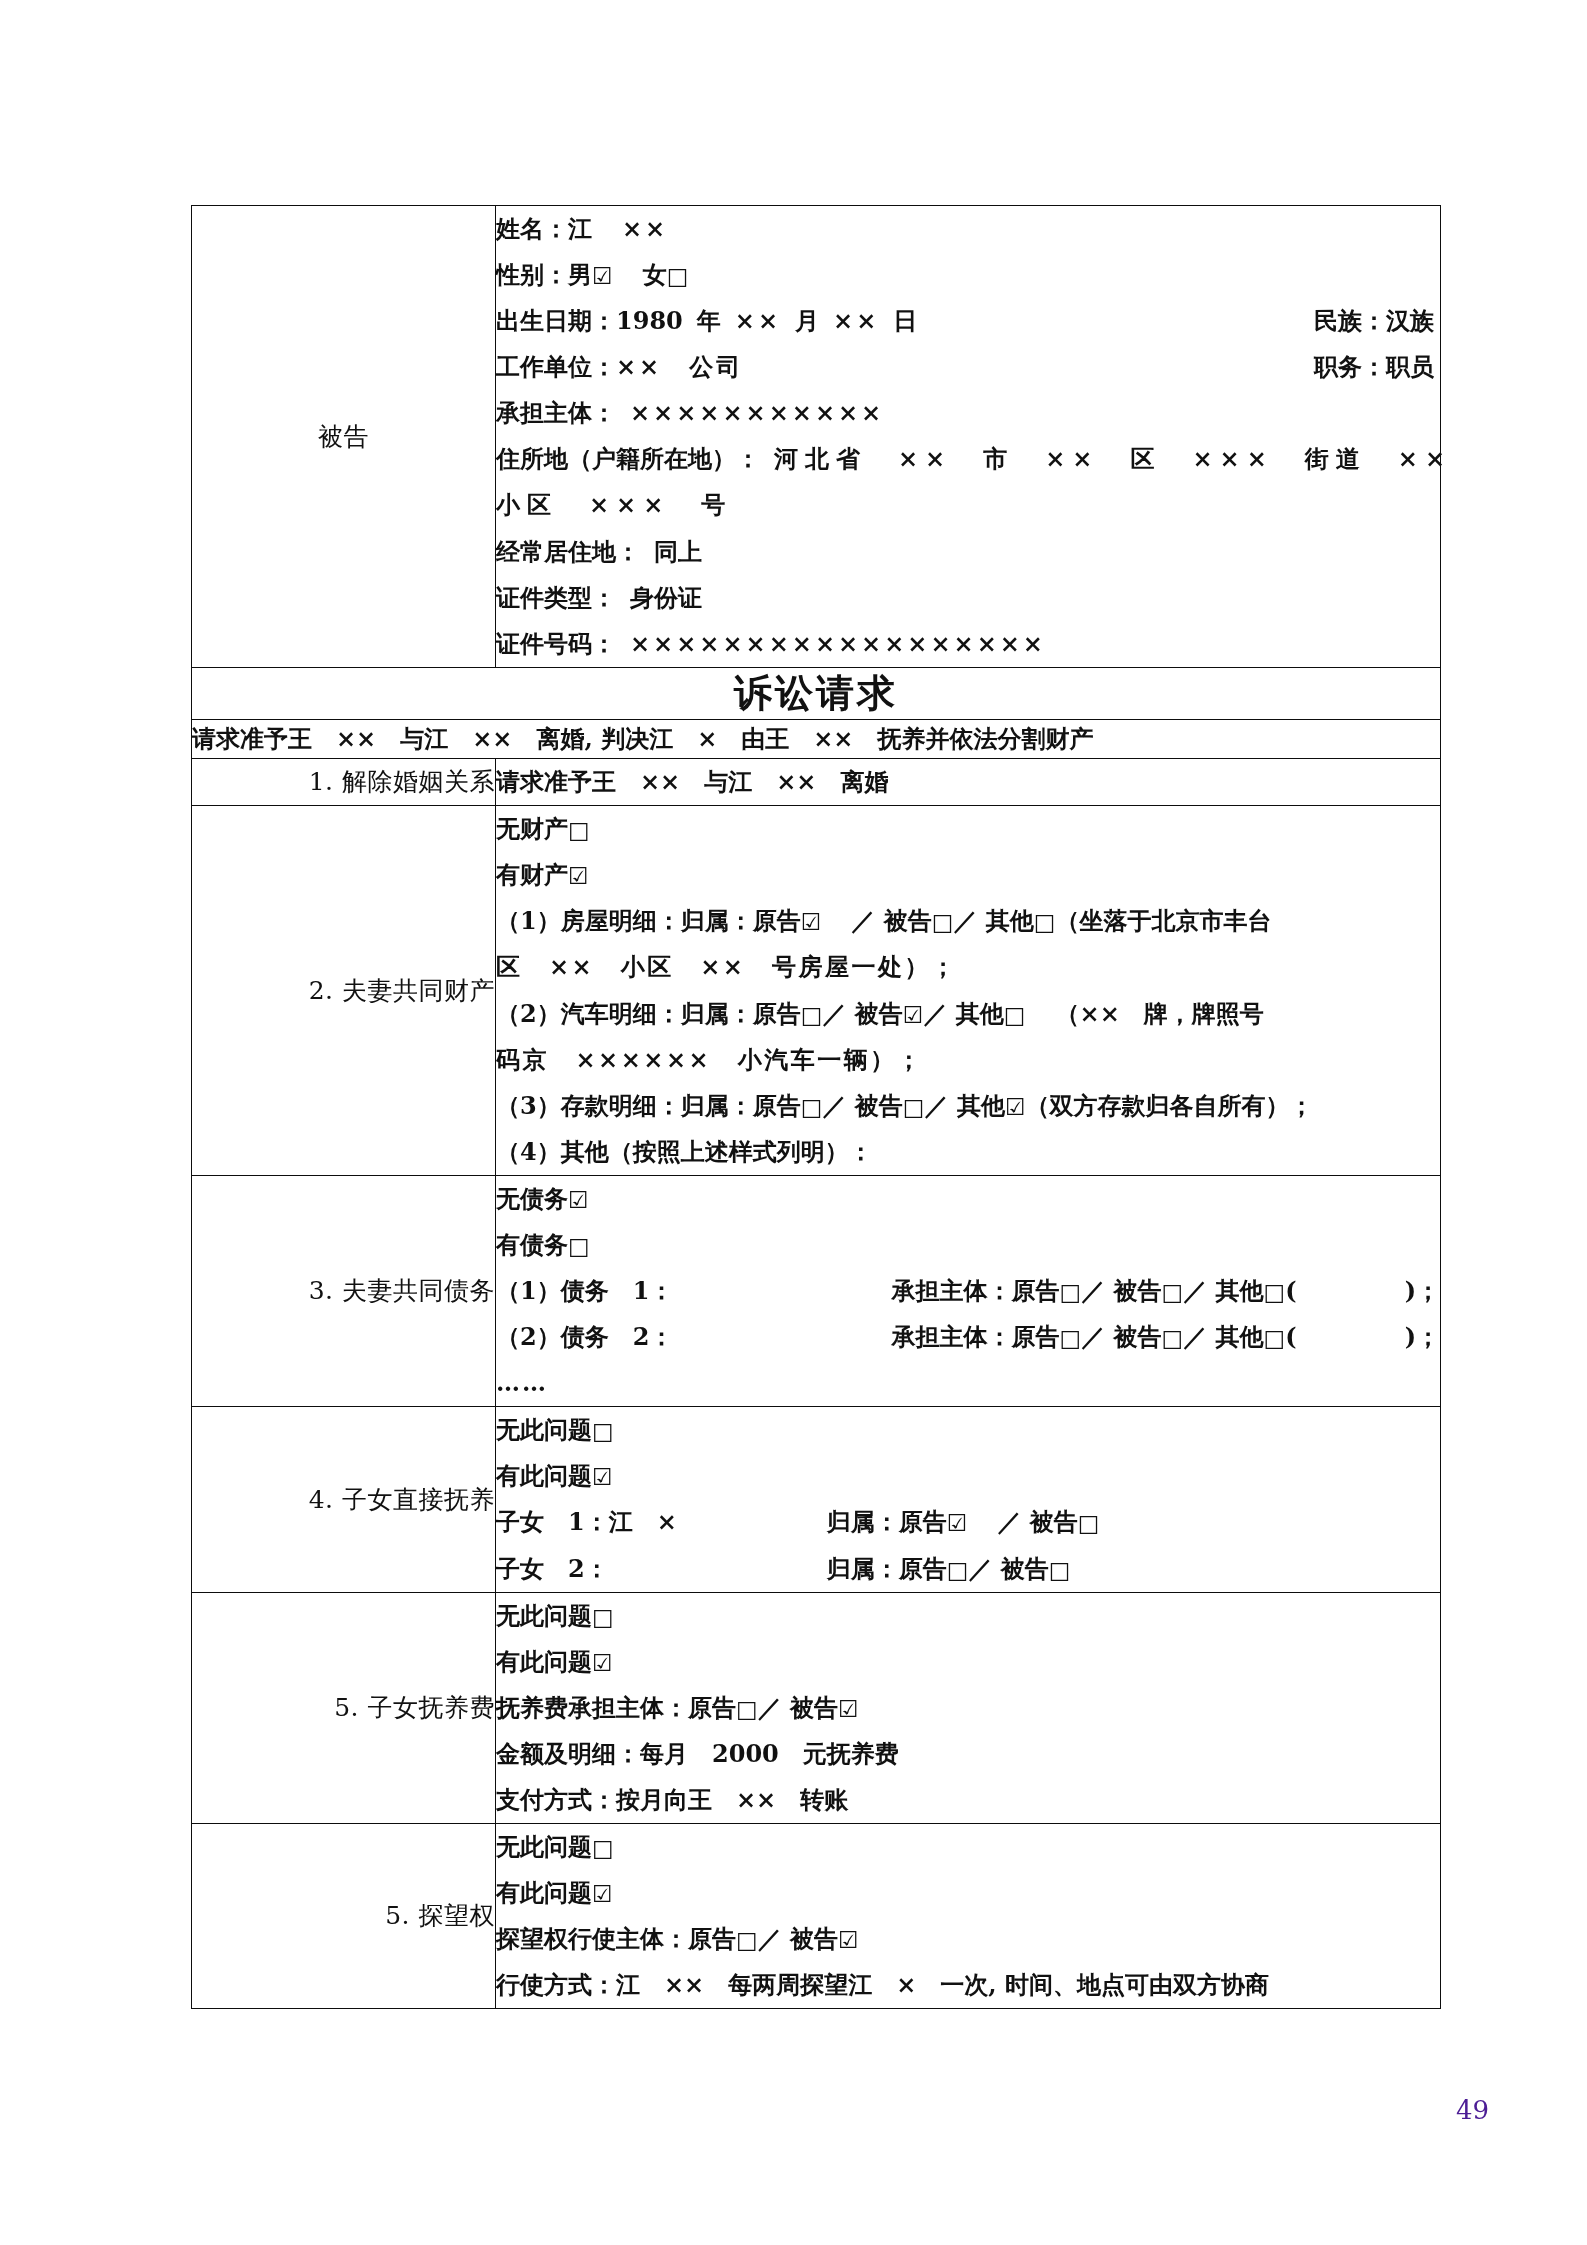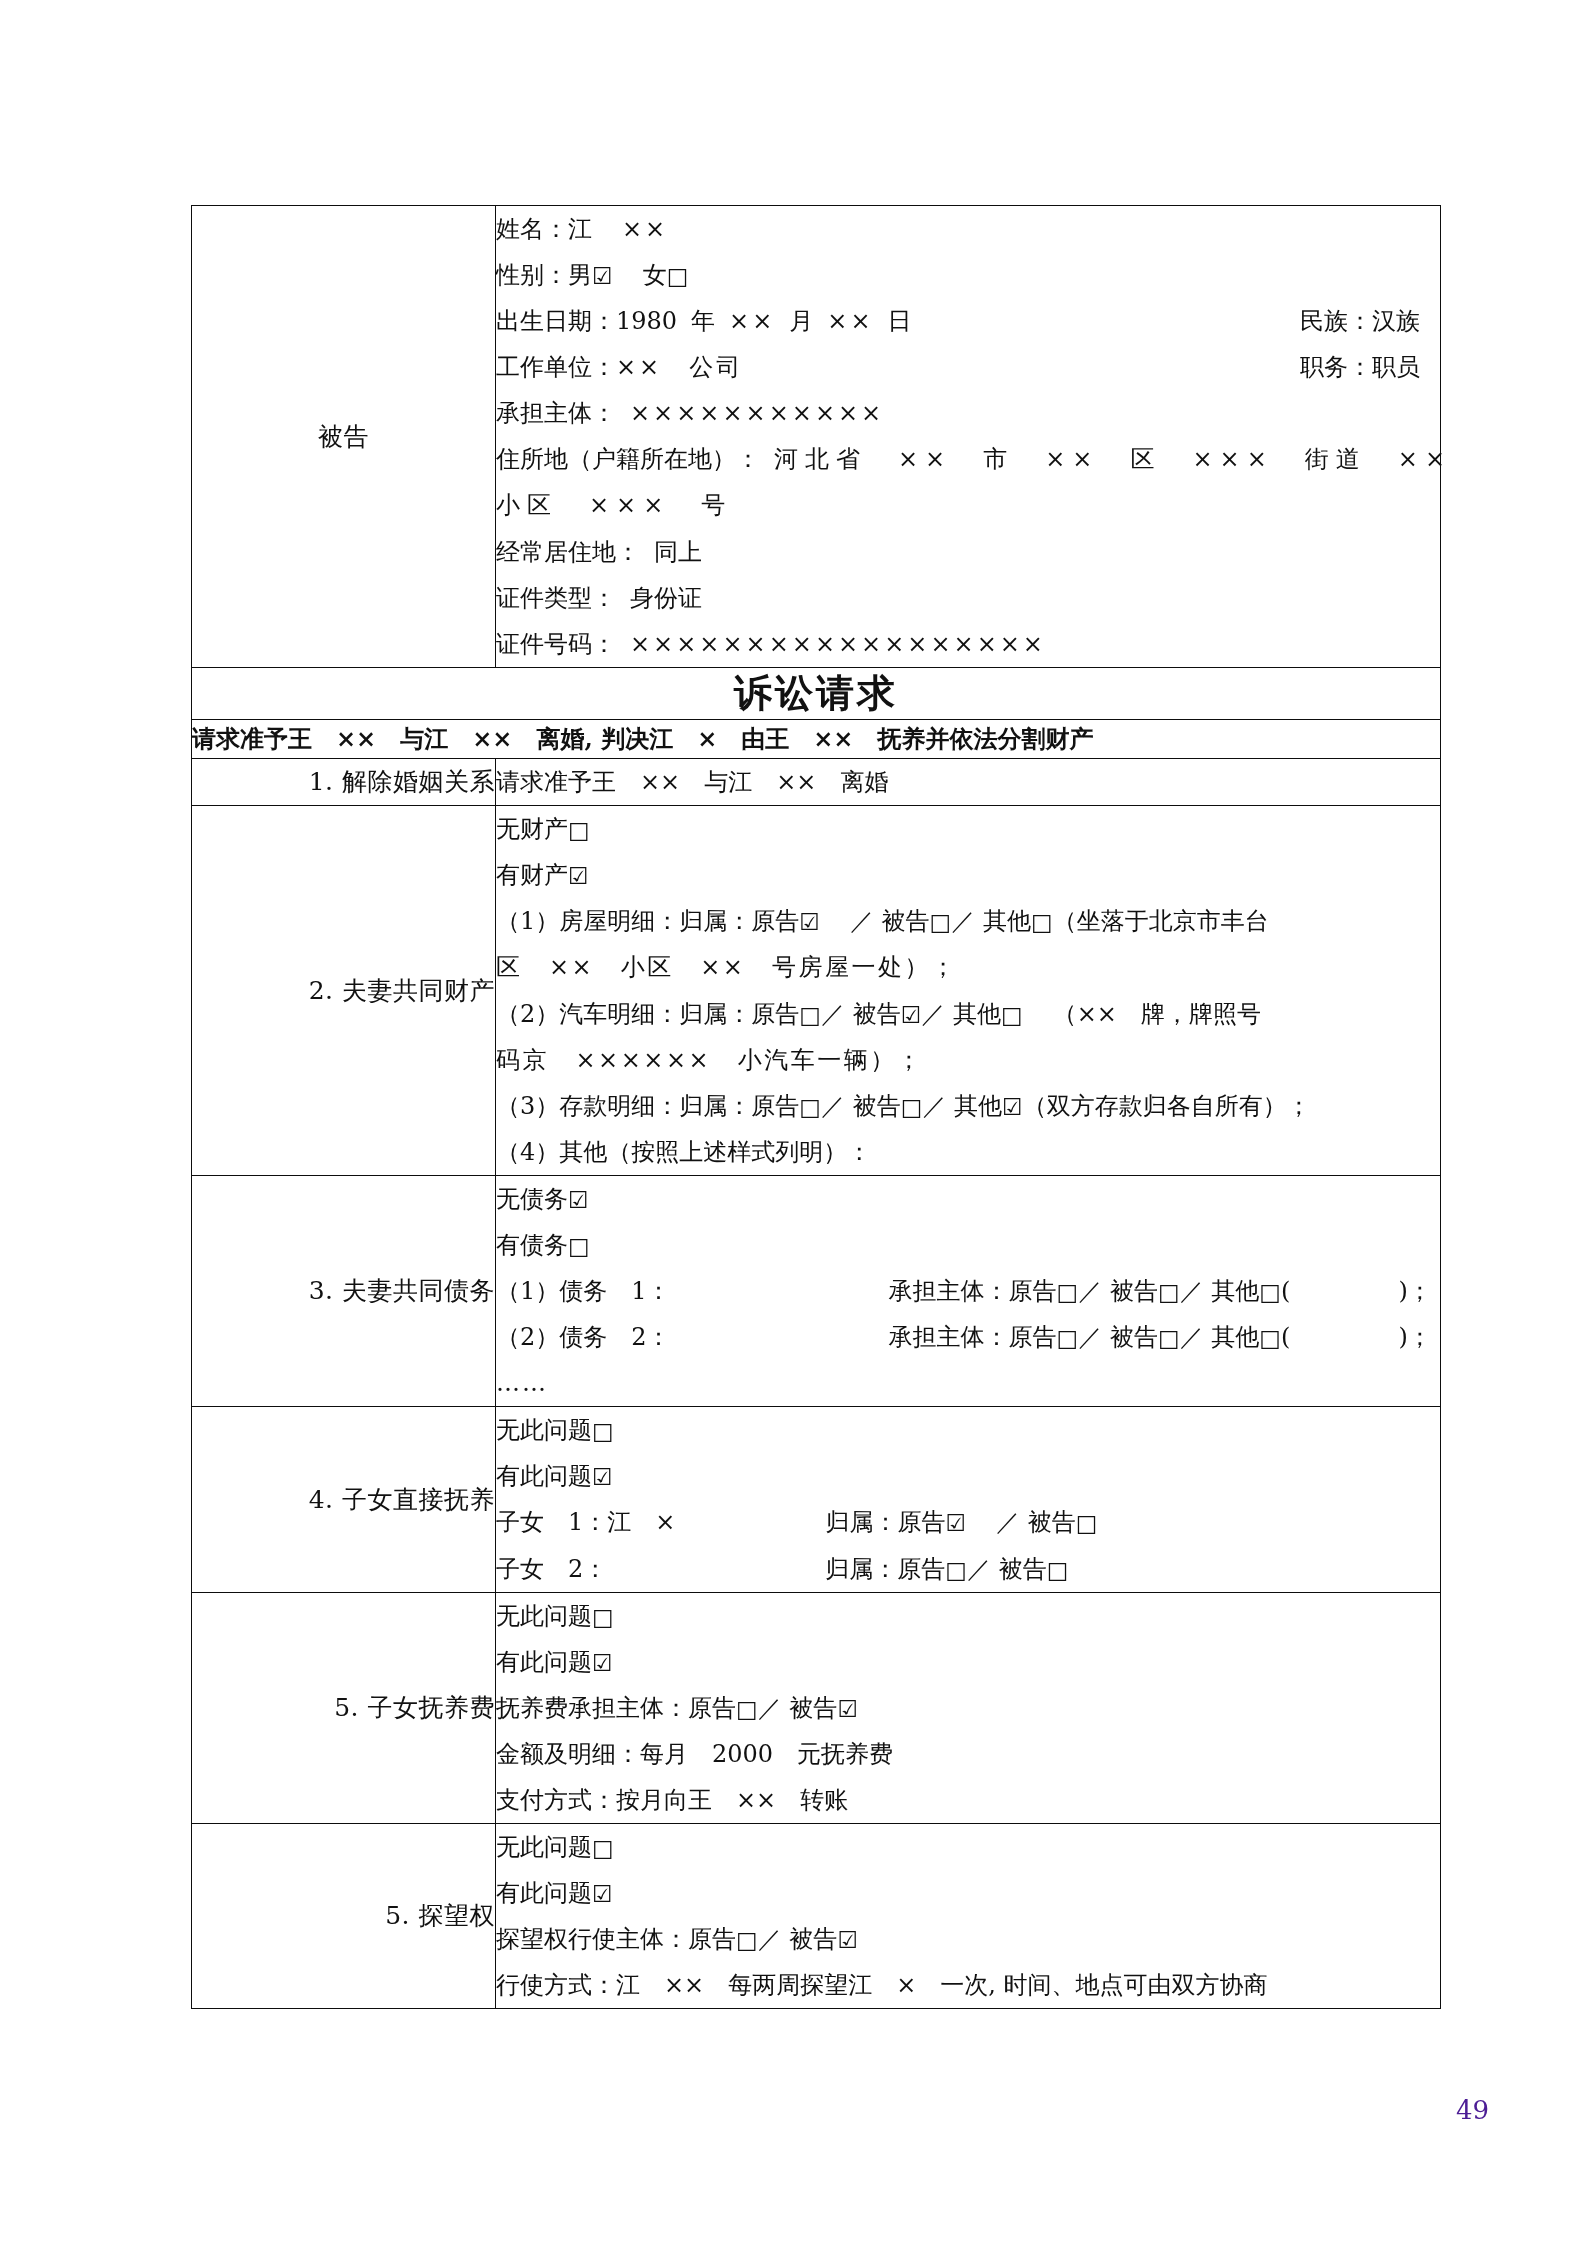--- a/index.html
+++ b/index.html
@@ -53,32 +53,33 @@
     text-align: right;
     padding-left: 22px;
   }
 
   
   .body-cell {
     padding: 12px 14px 12px 22px;
     font-size: 24px;
     line-height: 1.92;
     vertical-align: top;
+    font-weight: bold;
   }
   .body-cell.mid { vertical-align: middle; }
 
   .line { display: block; white-space: nowrap; }
 
   
   .spaced { letter-spacing: 2.5px; }
   .spaced-xl { letter-spacing: 7px; }
 
   .rightfloat {
     float: right;
-    margin-right: 20px;
+    margin-right: 6px;
   }
 
   
   .section-title-cell {
     text-align: center;
     padding: 12px 0 16px 0;
   }
   .section-title {
     font-size: 38px;
     font-weight: bold;

